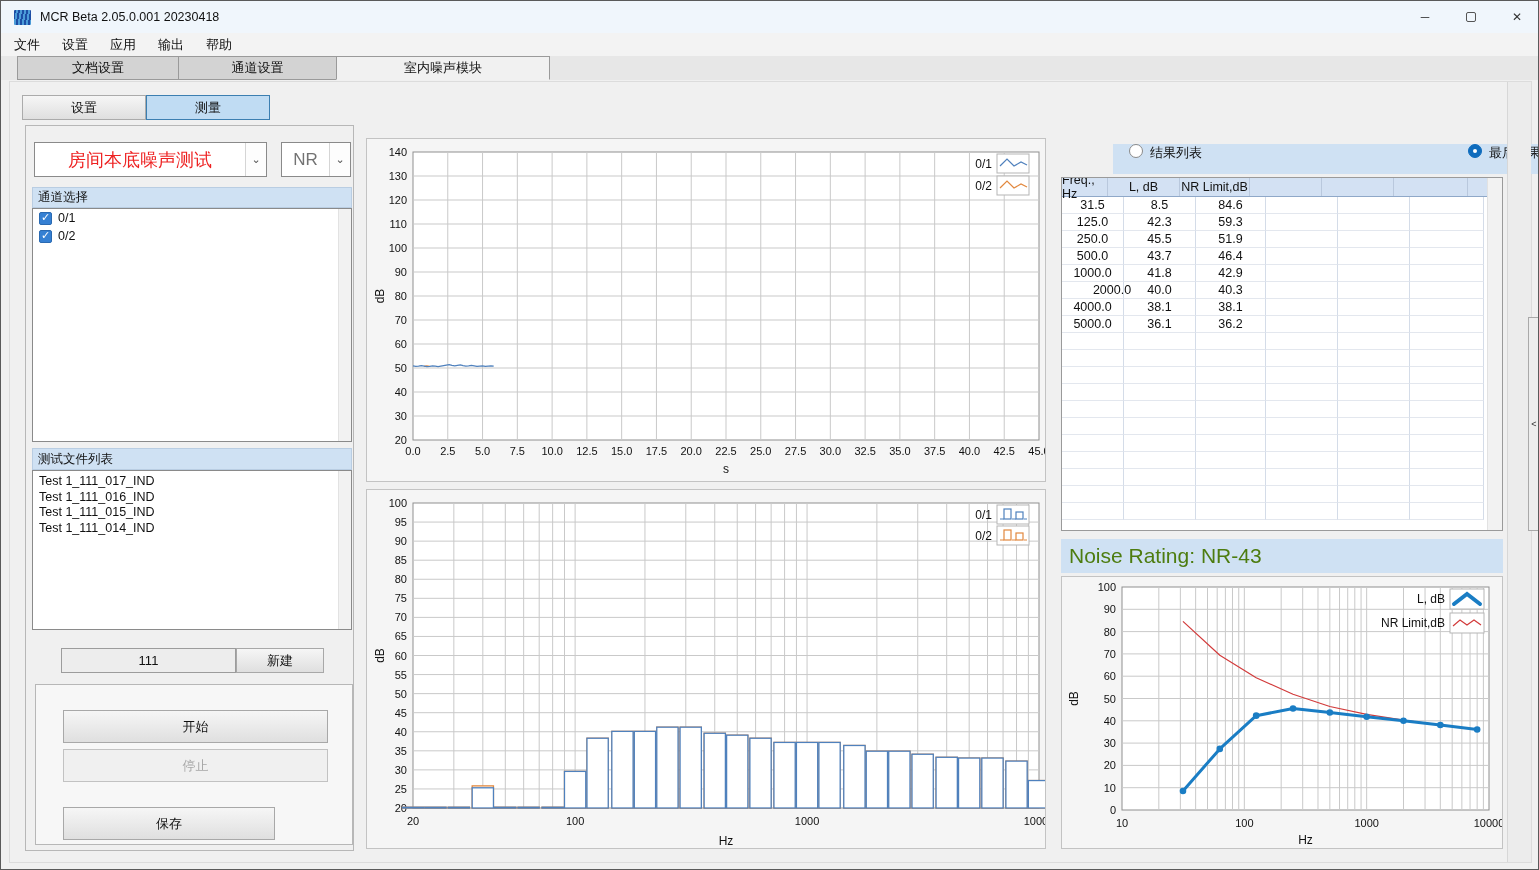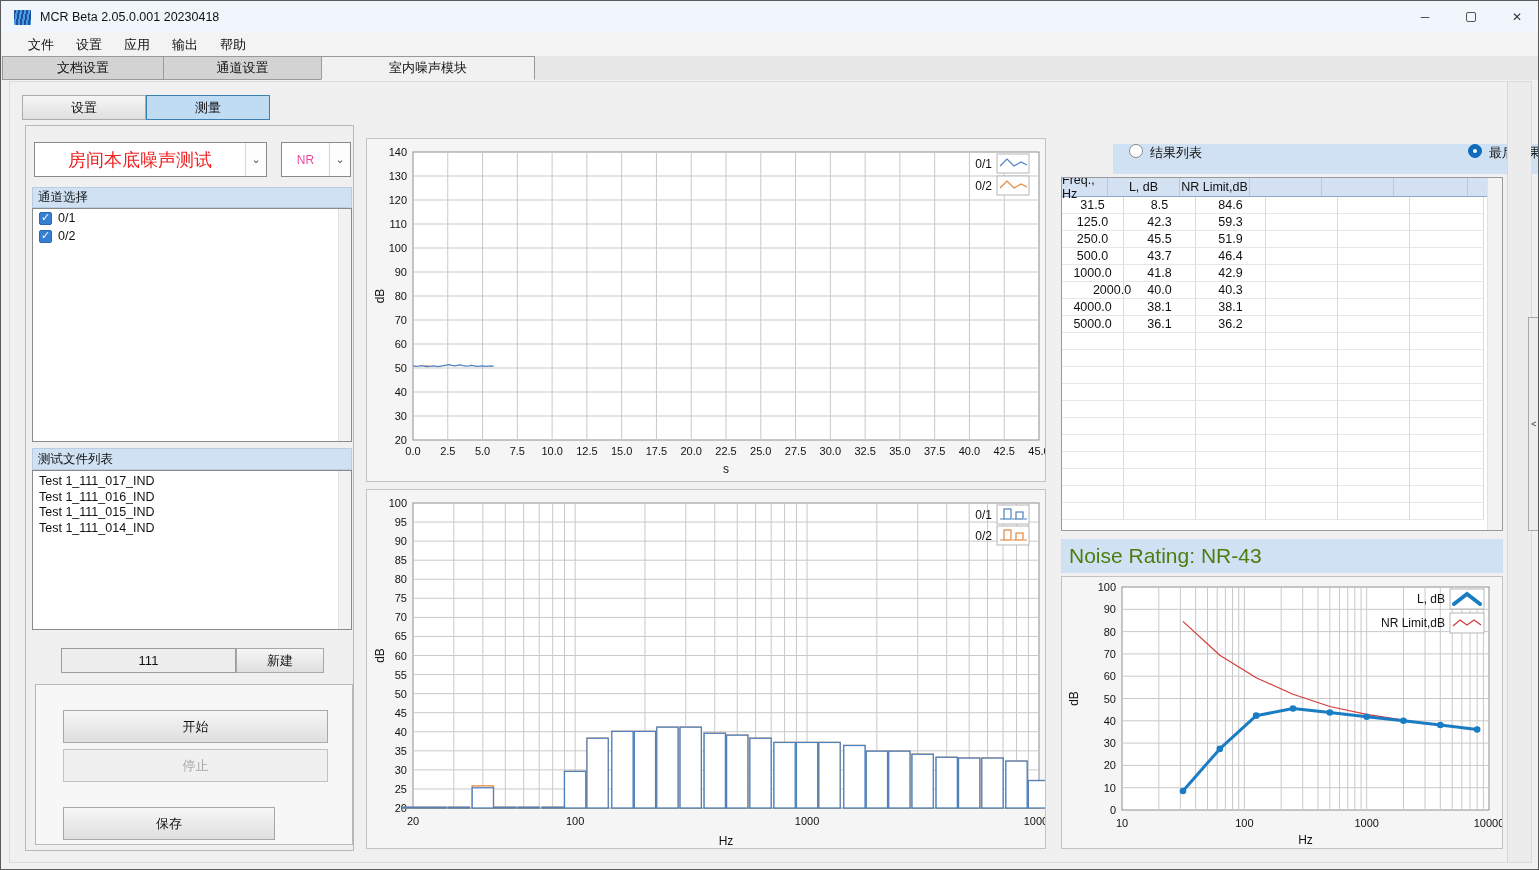--- a/index.html
+++ b/index.html
@@ -9,27 +9,27 @@
 
   
   #titlebar{position:absolute;left:0;top:0;width:1539px;height:32px;background:#f0f6fc;display:flex;align-items:center}
   #app-icon{width:17px;height:15px;margin:0 9px 0 13px;background:repeating-linear-gradient(100deg,#1c4ea5 0 2px,#4b9bd8 2px 4px);border-radius:1px}
   #win-title{font-size:12.5px;color:#111}
   #win-controls{margin-left:auto;display:flex;height:32px}
   .win-btn{width:46px;height:32px;display:flex;align-items:center;justify-content:center;font-size:12px;color:#333}
   #max-glyph{width:10px;height:10px;border:1px solid #555;border-radius:2px}
 
   
-  #menubar{position:absolute;left:0;top:32px;width:1539px;height:23px;background:#f3f3f3;display:flex;align-items:flex-end;padding-left:16px}
+  #menubar{position:absolute;left:0;top:32px;width:1539px;height:23px;background:#f3f3f3;display:flex;align-items:flex-end;padding-left:2px}
   .menu-item{font-size:13px;color:#111;padding:2px 11px}
 
   
   #tabstrip{position:absolute;left:0;top:55px;width:1539px;height:24px;background:#e7e7e7;display:flex}
   .tab{height:24px;border:1px solid #9a9a9a;margin-left:-1px;background:#d3d3d3;font-size:13px;display:flex;align-items:center;justify-content:center;color:#111}
-  .tab:first-child{margin-left:1px}
+  .tab:first-child{margin-left:16px}
   .tab.active{background:#f1f1f1;border-bottom-color:#f1f1f1}
 
   #mainframe{position:absolute;left:8px;top:80px;width:1523px;height:782px;background:#f0f0f0;border:1px solid #dcdcdc}
 
   
   .subtab{position:absolute;height:25px;font-size:13px;display:flex;align-items:center;justify-content:center;color:#111;
           background:linear-gradient(#f6f6f6,#dfdfdf);border:1px solid #ababab}
   .subtab.active{background:#c0dcf3;border:1px solid #3c7fb1}
 
   
@@ -111,21 +111,21 @@
       <span>测量</span>
     </div>
 
   <div class="groupbox" style="left:24px;top:124px;width:329px;height:726px"></div>
 
   <div class="combo" style="left:33px;top:141px;width:233px;height:35px">
     <span style="flex:1;text-align:center;font-family:'Liberation Serif',serif;font-size:18px;color:#ee2222">房间本底噪声测试</span>
     <span class="arrowbox">⌄</span>
   </div>
   <div class="combo" style="left:280px;top:141px;width:70px;height:35px">
-    <span style="flex:1;text-align:center;font-size:12px;color:#ec4899">NR</span>
+    <span style="flex:1;text-align:center;font-size:17px;color:#737373">NR</span>
     <span class="arrowbox">⌄</span>
   </div>
 
   <div class="hdrbar" style="left:31px;top:186px;width:320px;height:21px">通道选择</div>
   <div class="listbox" id="channel-list" style="left:31px;top:207px;width:320px;height:234px">
     <div class="scrolltrack"></div>
   <div class="listrow">
         <span class="chk"></span>
         <span>0/1</span>
       </div>

